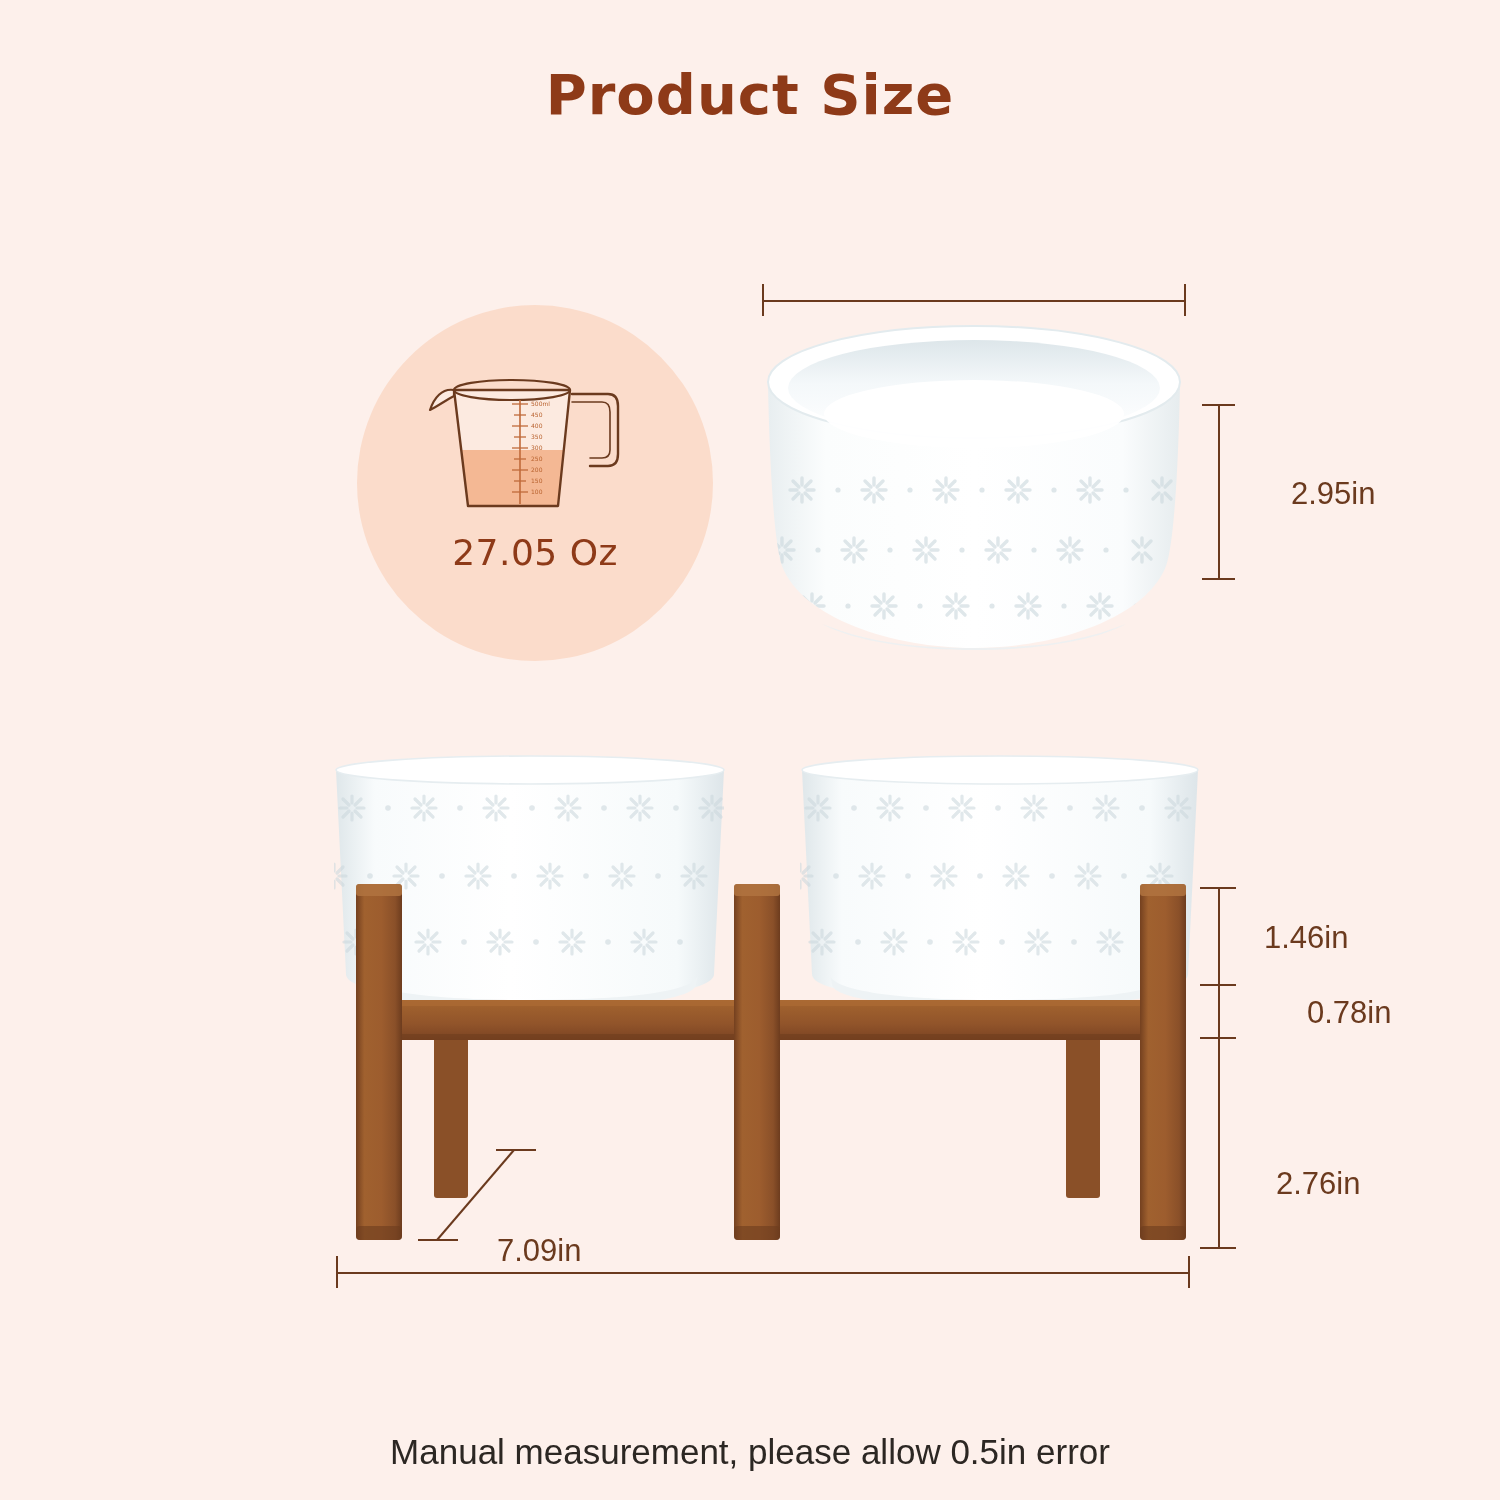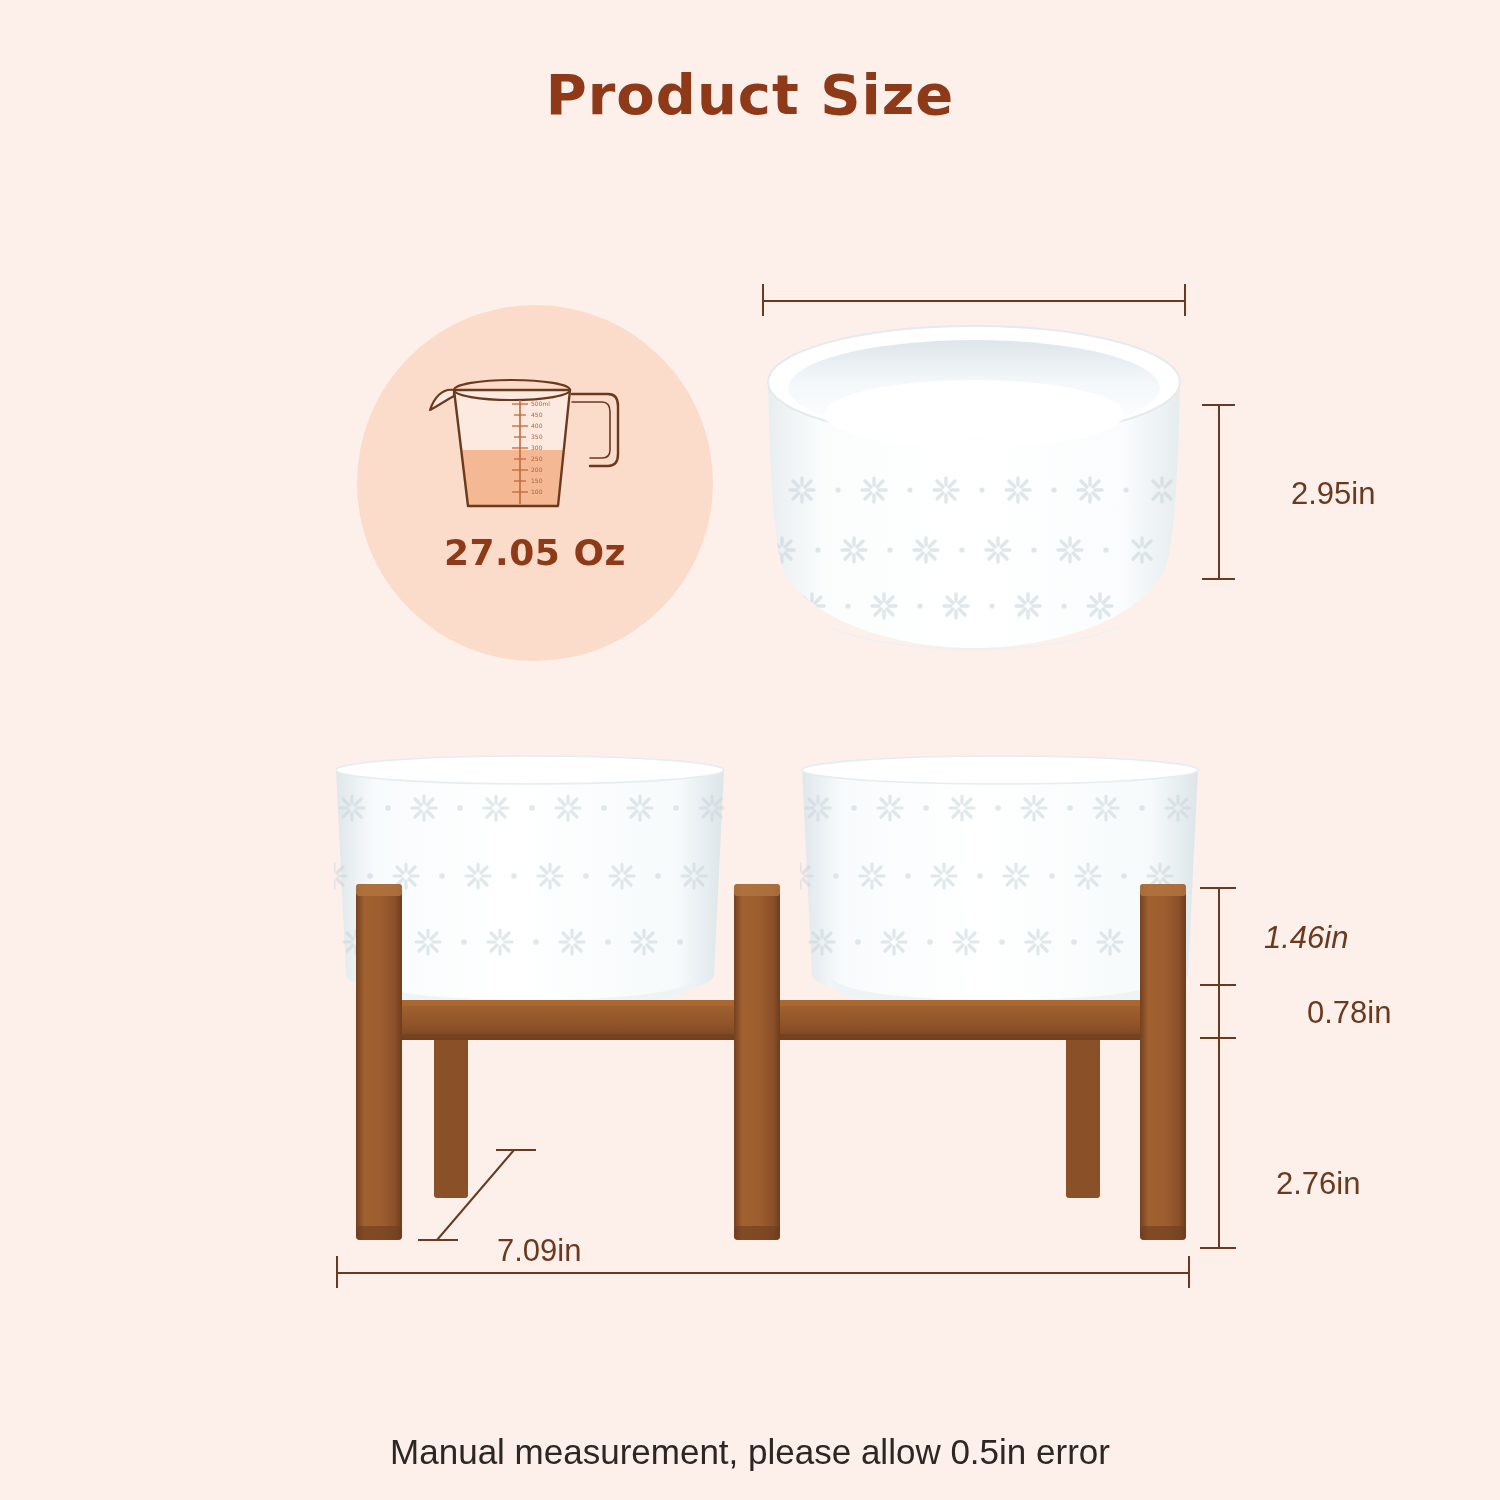--- a/index.html
+++ b/index.html
@@ -28,21 +28,21 @@
     position:absolute;
     left:357px; top:305px;
     width:356px; height:356px;
     border-radius:50%;
     background:#fbdccb;
   }
   .cup-wrap { position:absolute; left:412px; top:358px; width:250px; height:180px; }
   .cap-label {
     position:absolute; left:357px; top:532px; width:356px;
     text-align:center;
-    font-size:36px; font-weight:bold; letter-spacing:.5px;
+    font-size:36px; font-weight:normal; letter-spacing:.5px;
     color:#8e3a18;
     font-family:"DejaVu Sans", sans-serif;
   }
 
   
   .dim-text {
     position:absolute;
     color:#6b3a1e;
     font-size:31px;
     font-family:"Liberation Sans", sans-serif;
@@ -475,21 +475,21 @@
       </g>
     </svg>
   </div>
 
   <div class="dline-v" style="left:1218px; top:887px; height:361px;"></div>
   <div class="tick-h" style="left:1200px; top:887px;  width:36px;"></div>
   <div class="tick-h" style="left:1200px; top:984px;  width:36px;"></div>
   <div class="tick-h" style="left:1200px; top:1037px; width:36px;"></div>
   <div class="tick-h" style="left:1200px; top:1247px; width:36px;"></div>
 
-  <div class="dim-text" style="left:1264px; top:920px;font-style:italic;">1.46in</div>
+  <div class="dim-text" style="left:1264px; top:920px;">1.46in</div>
   <div class="dim-text" style="left:1307px; top:995px;">0.78in</div>
   <div class="dim-text" style="left:1276px; top:1122px;margin-top:44px;">2.76in</div>
 
   <div style="position:absolute; left:410px; top:1130px; width:230px; height:130px;">
     <svg viewBox="0 0 230 130" width="230" height="130" aria-hidden="true">
       <line x1="27" y1="110" x2="104" y2="20" stroke="#6b3a1e" stroke-width="2"></line>
       <line x1="8" y1="110" x2="48" y2="110" stroke="#6b3a1e" stroke-width="2"></line>
       <line x1="86" y1="20" x2="126" y2="20" stroke="#6b3a1e" stroke-width="2"></line>
     </svg>
   </div>

